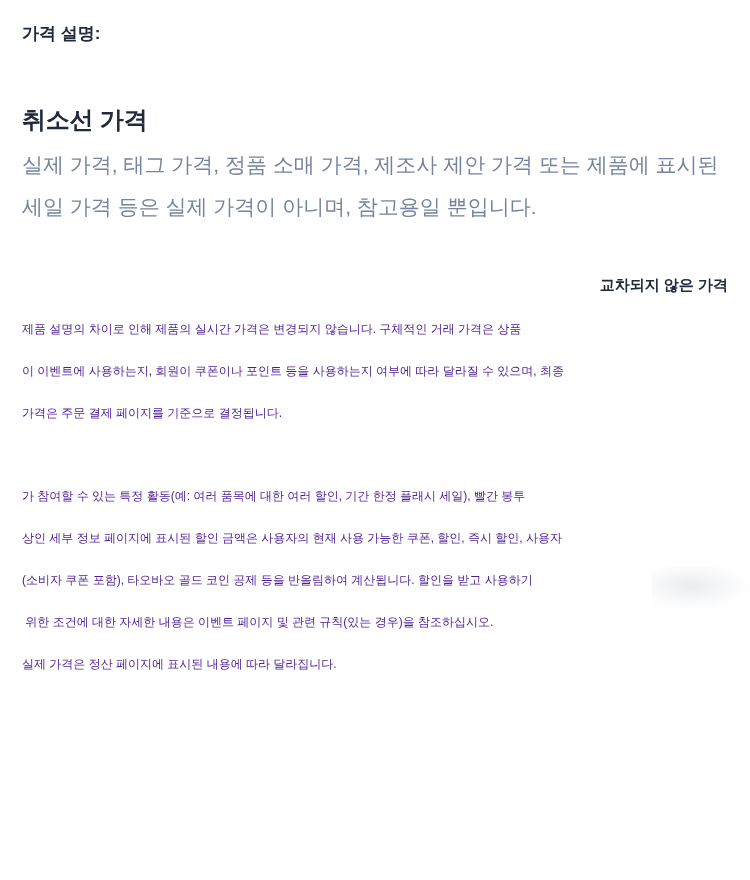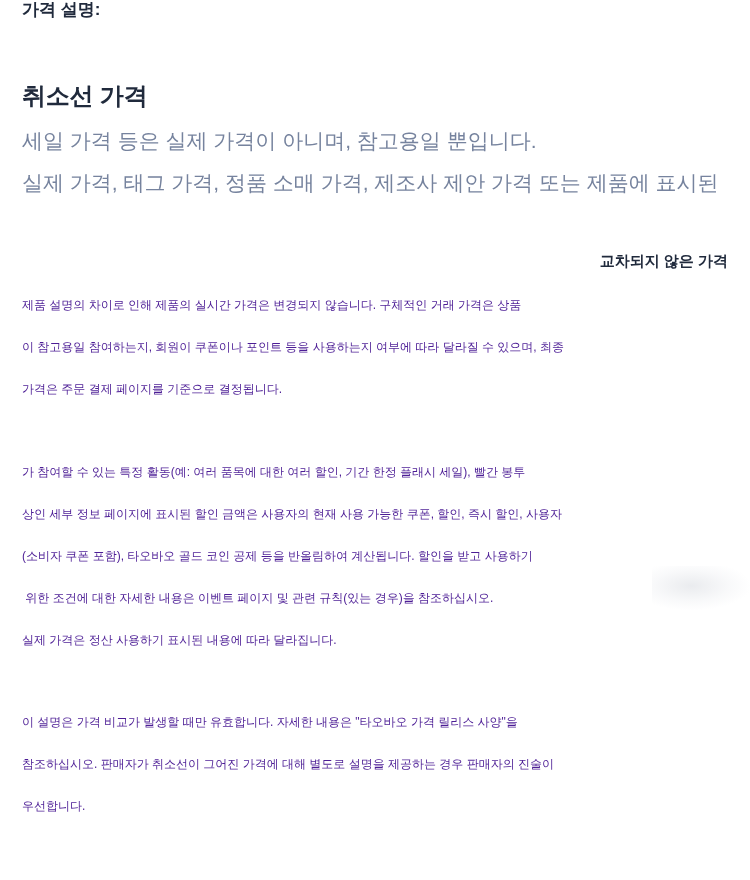--- a/index.html
+++ b/index.html
@@ -17,20 +17,21 @@
   .page {
     position: relative;
     width: 750px;
     height: 880px;
     padding: 0 22px;
     box-sizing: border-box;
     background: #ffffff;
   }
   .page-title {
     margin: 0;
+    padding-top: 24px;
     font-size: 17px;
     line-height: 20px;
     font-weight: 700;
     color: #202a3c;
     white-space: pre-wrap;
   }
   .section-heading {
     margin: 64px 0 0 0;
     font-size: 24px;
     line-height: 24px;
@@ -83,41 +84,36 @@
 </head>
 <body>
 
 <div class="page">
 
   <h1 class="page-title">가격 설명:</h1>
 
   <h2 class="section-heading">취소선 가격</h2>
 
   <div class="lead-para">
+    <div class="line">실제 가격, 태그 가격, 정품 소매 가격, 제조사 제안 가격 또는 제품에 표시된</div>
     <div class="line">세일 가격 등은 실제 가격이 아니며, 참고용일 뿐입니다.</div>
-    <div class="line">실제 가격, 태그 가격, 정품 소매 가격, 제조사 제안 가격 또는 제품에 표시된</div>
   </div>
 
   <h3 class="sub-heading">교차되지 않은 가격</h3>
 
   <div class="body-para para-1">
     <div class="line">제품 설명의 차이로 인해 제품의 실시간 가격은 변경되지 않습니다. 구체적인 거래 가격은 상품</div>
-    <div class="line">이 참고용일 참여하는지, 회원이 쿠폰이나 포인트 등을 사용하는지 여부에 따라 달라질 수 있으며, 최종</div>
+    <div class="line">이 이벤트에 사용하는지, 회원이 쿠폰이나 포인트 등을 사용하는지 여부에 따라 달라질 수 있으며, 최종</div>
     <div class="line">가격은 주문 결제 페이지를 기준으로 결정됩니다.</div>
   </div>
 
   <div class="body-para para-2">
     <div class="line">가 참여할 수 있는 특정 활동(예: 여러 품목에 대한 여러 할인, 기간 한정 플래시 세일), 빨간 봉투</div>
     <div class="line">상인 세부 정보 페이지에 표시된 할인 금액은 사용자의 현재 사용 가능한 쿠폰, 할인, 즉시 할인, 사용자</div>
     <div class="line">(소비자 쿠폰 포함), 타오바오 골드 코인 공제 등을 반올림하여 계산됩니다. 할인을 받고 사용하기</div>
     <div class="line"> 위한 조건에 대한 자세한 내용은 이벤트 페이지 및 관련 규칙(있는 경우)을 참조하십시오.</div>
-    <div class="line">실제 가격은 정산 사용하기 표시된 내용에 따라 달라집니다.</div>
+    <div class="line">실제 가격은 정산 페이지에 표시된 내용에 따라 달라집니다.</div>
   </div>
 
-  <div class="body-para para-3">
-    <div class="line">이 설명은 가격 비교가 발생할 때만 유효합니다. 자세한 내용은 "타오바오 가격 릴리스 사양"을</div>
-    <div class="line">참조하십시오. 판매자가 취소선이 그어진 가격에 대해 별도로 설명을 제공하는 경우 판매자의 진술이</div>
-    <div class="line">우선합니다.</div>
-  </div>
 
   <div class="smudge"></div>
 
 </div>
 
 </body></html>

